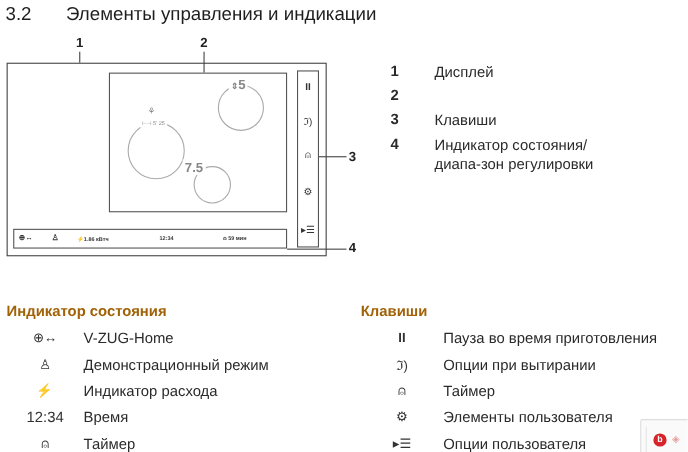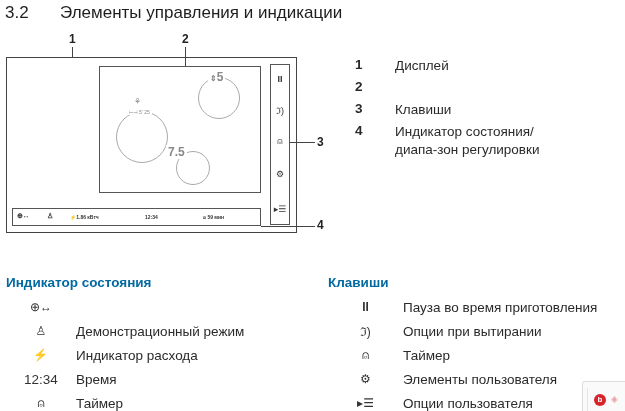--- a/index.html
+++ b/index.html
@@ -54,21 +54,21 @@
     .legend {
       position: absolute; left: 355px; top: 57px; font-size: 13.5px; color: #2a2a2a;
     }
     .legend .row { display: flex; height: 22px; align-items: flex-start; }
     .legend .row.double { height: 36px; }
     .legend .n { width: 40px; font-weight: bold; }
     .legend .t { line-height: 18px; width: 230px; }
     .section {
       position: absolute; top: 275px; font-size: 13.5px; color: #2a2a2a;
     }
-    .section h3 { font-size: 13.5px; font-weight: bold; margin-bottom: 5px; color: #0369a1; }
+    .section h3 { font-size: 13.5px; font-weight: bold; margin-bottom: 5px; color: #a16207; }
     .section .item { display: flex; height: 24px; align-items: center; }
     .section .ico { width: 70px; text-align: center; font-size: 12px; color: #333; }
     .section.right .ico { width: 75px; }
     .overlay-widget {
       position: absolute; left: 582px; top: 381px; width: 50px; height: 35px;
       border: 1px solid #ddd; border-radius: 2px; background: #fafafa;
     }
     .overlay-widget .b {
       position: absolute; left: 11px; top: 12px; width: 12px; height: 12px;
       border-radius: 50%; background: #d8232a; color: #fff;
@@ -139,20 +139,21 @@
   <div class="row double">
     <span class="n">4</span>
     <span class="t" style="width:180px;">Индикатор состояния/диапа-зон регулировки</span>
   </div>
 </div>
 
 <div class="section" style="left:6px;">
   <h3>Индикатор состояния</h3>
   <div class="item">
     <span class="ico">⊕↔</span>
+    <span>V-ZUG-Home</span>
   </div>
   <div class="item">
     <span class="ico">♙</span>
     <span>Демонстрационный режим</span>
   </div>
   <div class="item">
     <span class="ico">⚡</span>
     <span>Индикатор расхода</span>
   </div>
   <div class="item">

